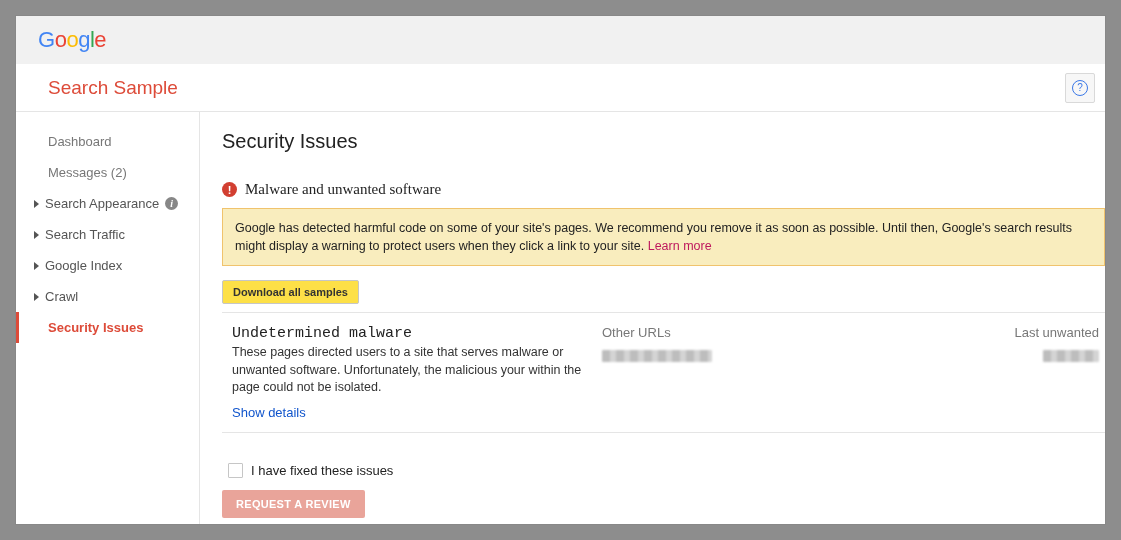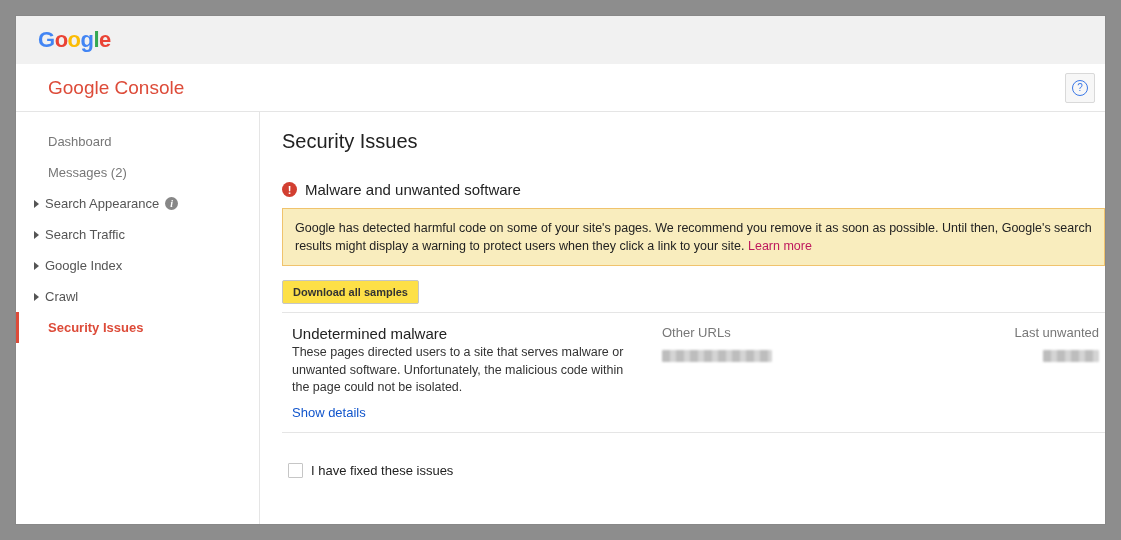--- a/index.html
+++ b/index.html
@@ -24,21 +24,21 @@
   .topbar {
     height: 48px;
     background: #f1f1f1;
     display: flex;
     align-items: center;
     padding: 0 22px;
     box-sizing: border-box;
   }
   .google-logo {
     font-size: 22px;
-    font-weight: 700;
+    font-weight: 400;
     letter-spacing: -0.5px;
     user-select: none;
   }
   .google-logo span { font-family: Arial, sans-serif; }
   .g-b { color:#4285F4; } .g-r { color:#EA4335; } .g-y { color:#FBBC05; } .g-g { color:#34A853; }
 
   .titlebar {
     height: 48px;
     display: flex;
     align-items: center;
@@ -70,21 +70,21 @@
     display:flex; align-items:center; justify-content:center; font-size:10px; line-height:1;
   }
 
   .body {
     display: flex;
     height: calc(508px - 48px - 48px);
   }
 
   
   .sidebar {
-    width: 244px;
+    width: 184px;
     border-right: 1px solid #e5e5e5;
     padding: 14px 0 0 0;
     box-sizing: border-box;
   }
   .side-item {
     display: flex;
     align-items: center;
     padding: 8px 10px 8px 32px;
     color: #777;
     font-size: 13px;
@@ -140,20 +140,21 @@
   .warn-icon {
     width: 15px; height: 15px; border-radius: 50%;
     background: #d23f31; color: #fff;
     display: flex; align-items: center; justify-content: center;
     font-weight: 700; font-size: 11px;
     margin-right: 8px;
   }
   .issue-title {
     font-size: 15px;
     color: #222;
+    font-family: Liberation Serif, serif;
   }
   .notice {
     background: #f9edbe;
     border: 1px solid #f0c36d;
     padding: 10px 12px;
     font-size: 12.5px;
     color: #222;
     margin-right: 0;
     line-height: 1.45;
   }
@@ -179,21 +180,21 @@
     border-top: 1px solid #e5e5e5;
   }
   .issue-row {
     display: flex;
     padding: 12px 0 12px 10px;
     border-bottom: 1px solid #e5e5e5;
   }
   .col-desc { width: 370px; padding-right: 20px; box-sizing: border-box;}
   .col-sample { flex: 1; }
   .col-last { width: 120px; text-align: right; padding-right: 6px;}
-  .issue-name { font-size: 15px; color: #222; margin: 0 0 2px 0; }
+  .issue-name { font-size: 15px; color: #222; margin: 0 0 2px 0; font-family: Liberation Mono, monospace; }
   .issue-text { font-size: 12.5px; color: #333; line-height: 1.4; }
   .col-head { font-size: 13px; color: #777; margin-bottom: 10px; }
   .show-details { color: #1155cc; font-size: 13px; cursor: pointer; margin-top: 8px; display: inline-block;}
   .blurred {
     display:inline-block;
     background: repeating-linear-gradient(90deg,#bdbdbd 0 8px,#d4d4d4 8px 14px);
     height: 12px;
     filter: blur(1px);
     border-radius: 1px;
   }
@@ -230,21 +231,21 @@
 
 <div class="frame">
 
   <div class="topbar">
     <div class="google-logo">
       <span class="g-b">G</span><span class="g-r">o</span><span class="g-y">o</span><span class="g-b">g</span><span class="g-g">l</span><span class="g-r">e</span>
     </div>
   </div>
 
   <div class="titlebar">
-    <div class="sc-title">Google Console</div>
+    <div class="sc-title">Search Sample</div>
     <div class="help-btn">
       <div class="help-btn-inner">?</div>
     </div>
   </div>
 
   <div class="body">
 
     <div class="sidebar">
       <div class="side-item">
         <span>Dashboard</span>
@@ -285,35 +286,36 @@
       <div class="notice">
         <span>Google has detected harmful code on some of your site's pages. We recommend you remove it as soon as possible. Until then, Google's search results might display a warning to protect users when they click a link to your site. </span><a>Learn more</a>
       </div>
 
       <span class="dl-btn">Download all samples</span>
 
       <div class="issue-block">
         <div class="issue-row">
           <div class="col-desc">
             <div class="issue-name">Undetermined malware</div>
-            <div class="issue-text">These pages directed users to a site that serves malware or unwanted software. Unfortunately, the malicious code within the page could not be isolated.</div>
+            <div class="issue-text">These pages directed users to a site that serves malware or unwanted software. Unfortunately, the malicious your within the page could not be isolated.</div>
             <span class="show-details">Show details</span>
           </div>
           <div class="col-sample">
             <div class="col-head">Other URLs</div>
             <span class="blurred" style="width:110px"></span>
           </div>
           <div class="col-last">
             <div class="col-head">Last unwanted</div>
             <span class="blurred" style="width:56px"></span>
           </div>
         </div>
       </div>
 
       <div class="fix-row">
         <span class="chk"></span>
         <span>I have fixed these issues</span>
       </div>
 
+      <span class="review-btn">REQUEST A REVIEW</span>
     </div>
 
   </div>
 </div>
 
 </body></html>

